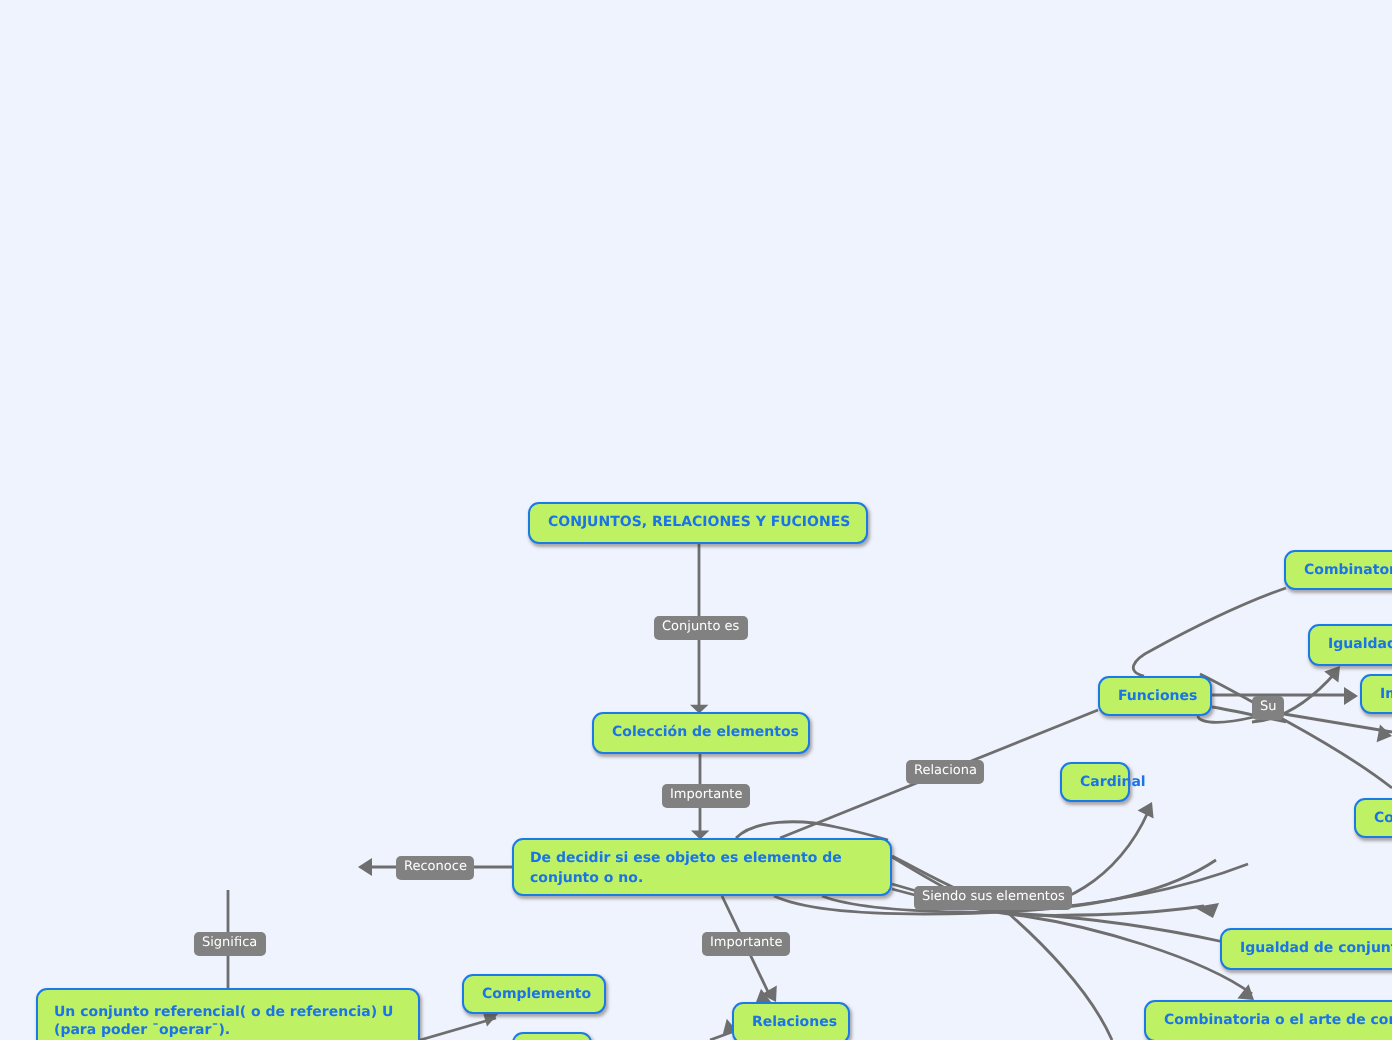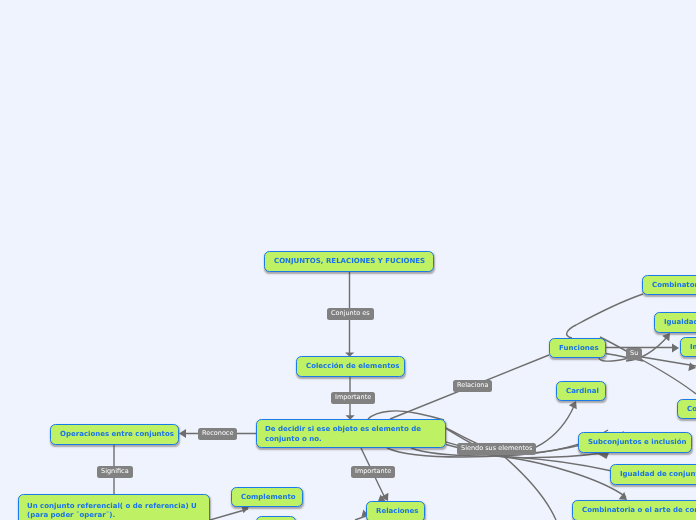--- a/index.html
+++ b/index.html
@@ -68,53 +68,47 @@
 
   <div class="node" style="left:264px;top:251px;width:170px;height:21px">
       <span>CONJUNTOS, RELACIONES Y FUCIONES</span>
     </div>
   <div class="node wrap" style="left:256px;top:419px;width:190px;height:29px">
       <span>De decidir si ese objeto es elemento de conjunto o no.</span>
     </div>
   <div class="node" style="left:296px;top:356px;width:109px;height:21px">
       <span>Colección de elementos</span>
     </div>
-  <div class="node" style="left:50px;top:424px;width:129px;height:21px">
-      <span>Operaciones entre conjuntos</span>
-    </div>
   <div class="node wrap" style="left:18px;top:494px;width:192px;height:32px">
       <span>Un conjunto referencial( o de referencia) U (para poder ¯operar¯).</span>
     </div>
   <div class="node" style="left:231px;top:487px;width:72px;height:20px">
       <span>Complemento</span>
     </div>
   <div class="node" style="left:256px;top:516px;width:40px;height:20px"></div>
   <div class="node" style="left:366px;top:501px;width:59px;height:21px">
       <span>Relaciones</span>
     </div>
   <div class="node" style="left:549px;top:338px;width:57px;height:20px">
       <span>Funciones</span>
     </div>
-  <div class="node" style="left:556px;top:381px;width:50px;height:20px">
+  <div class="node" style="left:530px;top:381px;width:35px;height:20px">
       <span>Cardinal</span>
     </div>
   <div class="node" style="left:642px;top:275px;width:84px;height:20px">
       <span>Combinatoria</span>
     </div>
   <div class="node" style="left:654px;top:312px;width:76px;height:21px">
       <span>Igualdad</span>
     </div>
   <div class="node" style="left:680px;top:337px;width:60px;height:20px">
       <span>Imagen</span>
     </div>
   <div class="node" style="left:677px;top:399px;width:62px;height:20px">
       <span>Conjunto</span>
-    </div>
-  <div class="node" style="left:578px;top:432px;width:114px;height:21px">
-      <span>Subconjuntos e inclusión</span>
     </div>
   <div class="node" style="left:610px;top:464px;width:112px;height:21px">
       <span>Igualdad de conjuntos</span>
     </div>
   <div class="node" style="left:572px;top:500px;width:152px;height:21px">
       <span>Combinatoria o el arte de contar</span>
     </div>
 
   <div class="lbl" style="left:327px;top:308px">Conjunto es</div>
   <div class="lbl" style="left:331px;top:392px">Importante</div>

